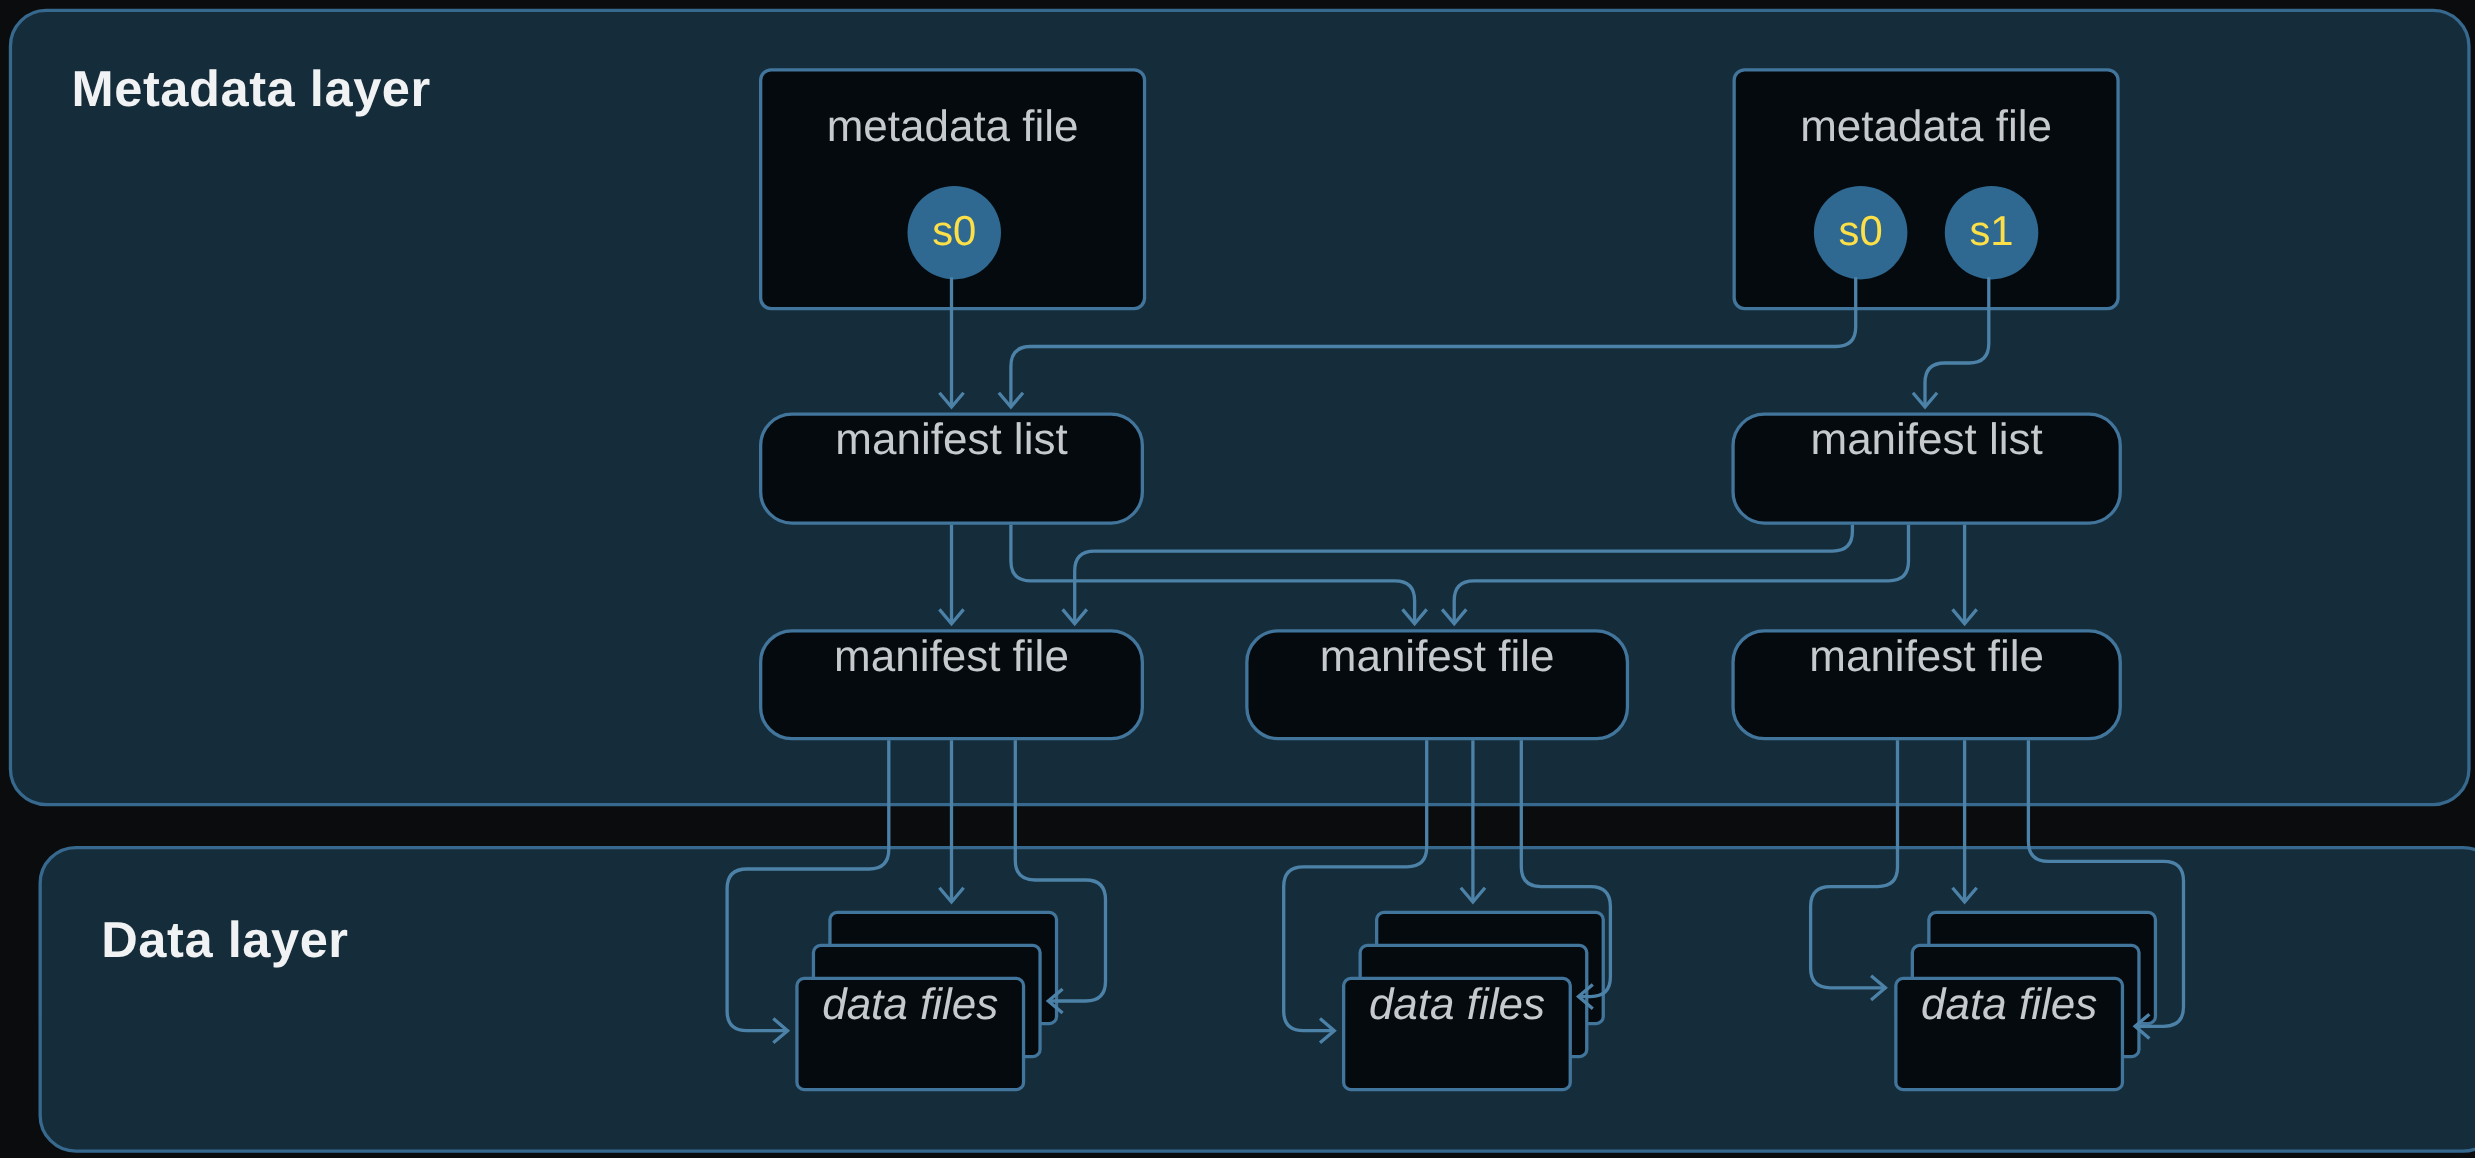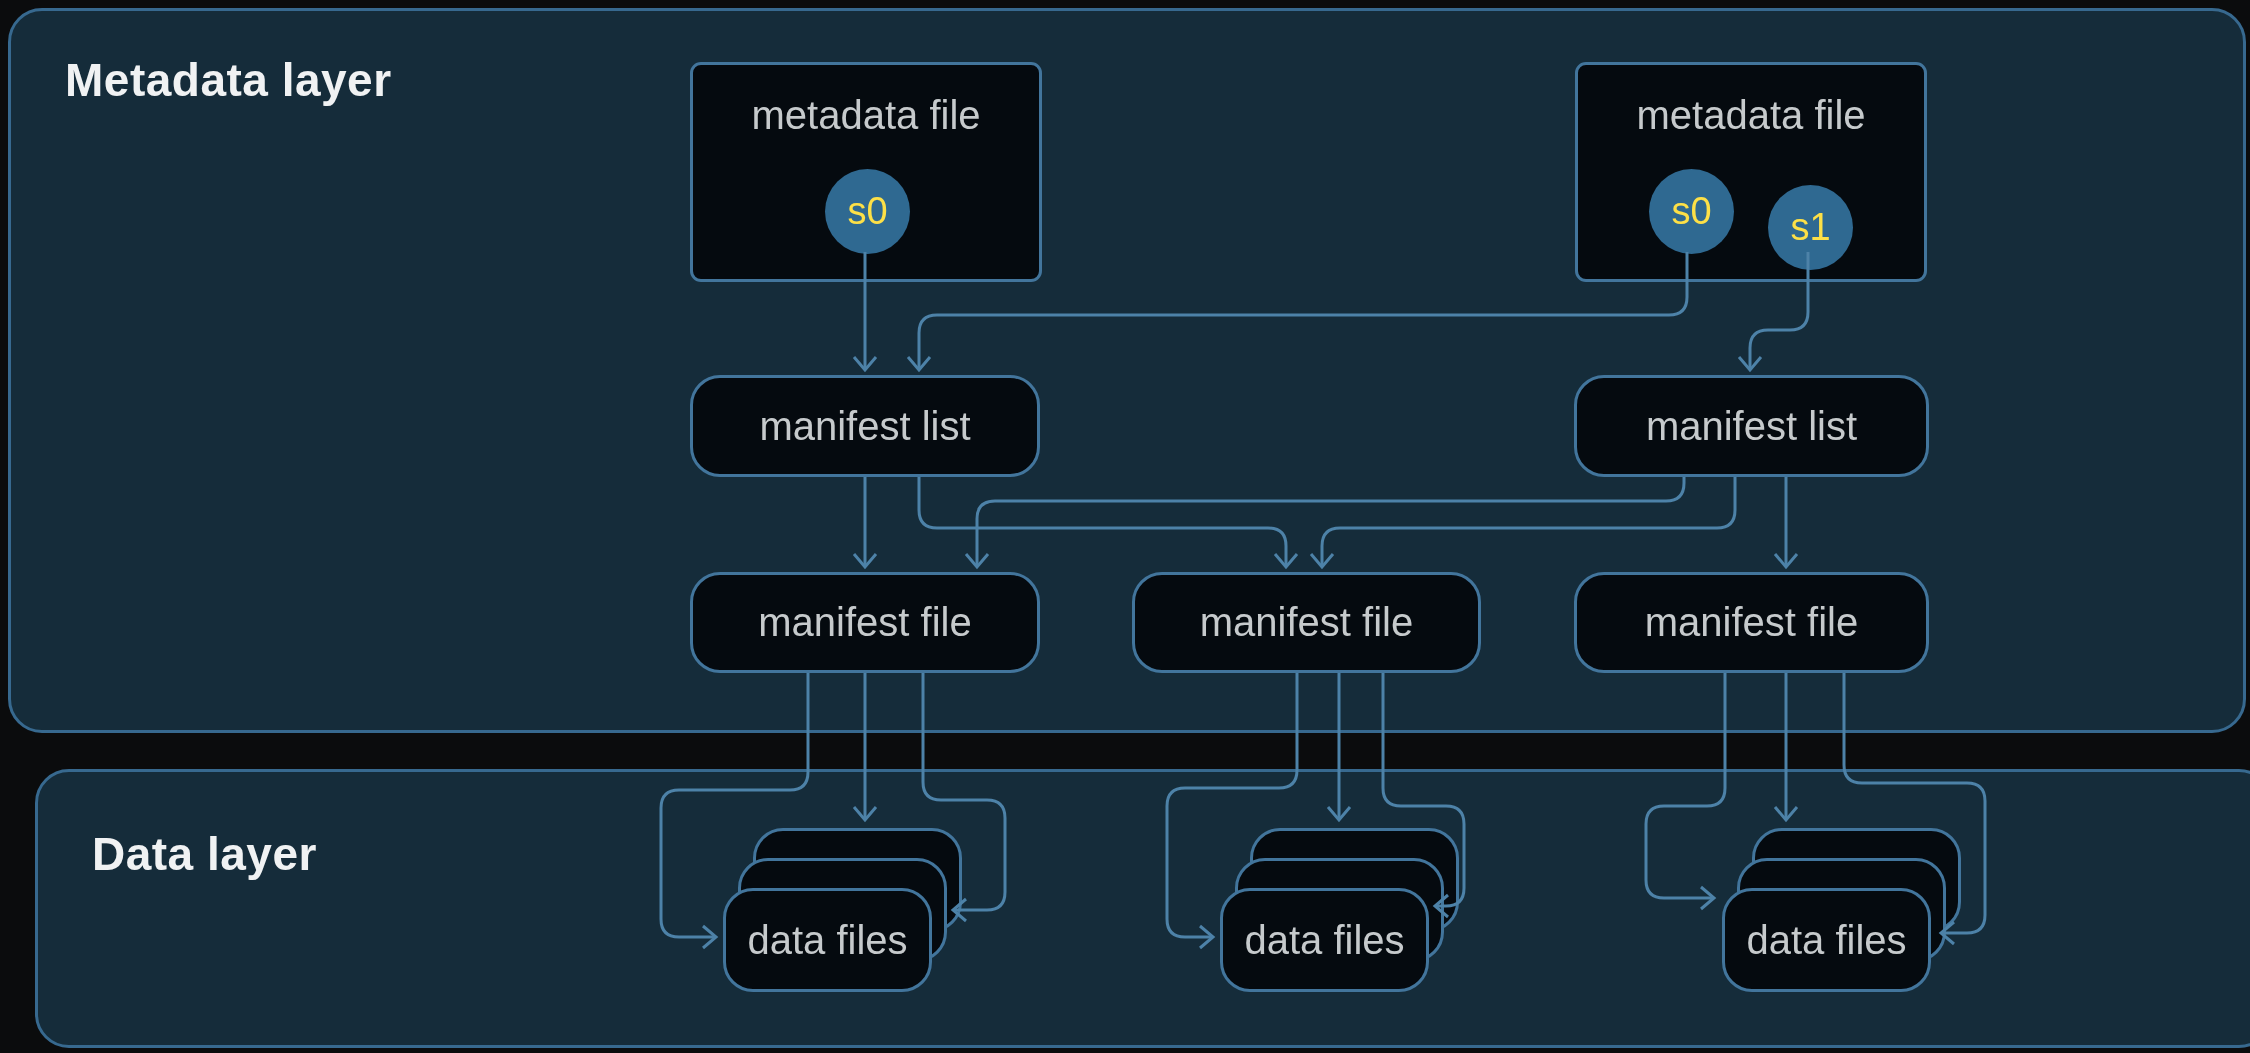--- a/index.html
+++ b/index.html
@@ -37,32 +37,32 @@
   }
   .layer-title.metadata{top:44px;}
   .layer-title.data{top:57px;}
   .node{
     position:absolute;
     background:var(--node-fill);
     border:3px solid var(--node-stroke);
     border-radius:30px;
     color:var(--node-text);
     font-size:40px;
-    display:flex;align-items:center;justify-content:center;
+    display:flex;align-items:flex-start;justify-content:center;
   }
   .node.top-label{align-items:flex-start;border-radius:11px;}
   .node.top-label .node-label{margin-top:28px;}
   .node-label{white-space:nowrap;}
   .snapshot{
     position:absolute;width:85px;height:85px;border-radius:50%;
     background:var(--snapshot-fill);
     color:#fde047;font-size:38px;
     display:flex;align-items:center;justify-content:center;
   }
-  .stack-box{border-radius:30px;}
+  .stack-box{border-radius:8px;font-style:italic;}
   .edges{
     position:absolute;left:0;top:0;width:2250px;height:1053px;
     pointer-events:none;
   }
   .edge{stroke:var(--edge-stroke);stroke-width:3;fill:none;}
 </style>
 </head>
 <body>
 
 <div class="scene">
@@ -75,21 +75,21 @@
   </section>
 
   <div class="node top-label" style="left:690px;top:62px;width:352px;height:220px;">
     <span class="node-label">metadata file</span>
     <span class="snapshot" style="left:132px;top:104px;">s0</span>
   </div>
 
   <div class="node top-label" style="left:1575px;top:62px;width:352px;height:220px;">
     <span class="node-label">metadata file</span>
     <span class="snapshot" style="left:71px;top:104px;">s0</span>
-    <span class="snapshot" style="left:190px;top:120px;">s1</span>
+    <span class="snapshot" style="left:190px;top:104px;">s1</span>
   </div>
 
   <div class="node" style="left:690px;top:375px;width:350px;height:102px;">
     <span class="node-label">manifest list</span>
   </div>
   <div class="node" style="left:1574px;top:375px;width:355px;height:102px;">
     <span class="node-label">manifest list</span>
   </div>
 
   <div class="node" style="left:690px;top:572px;width:350px;height:101px;">

